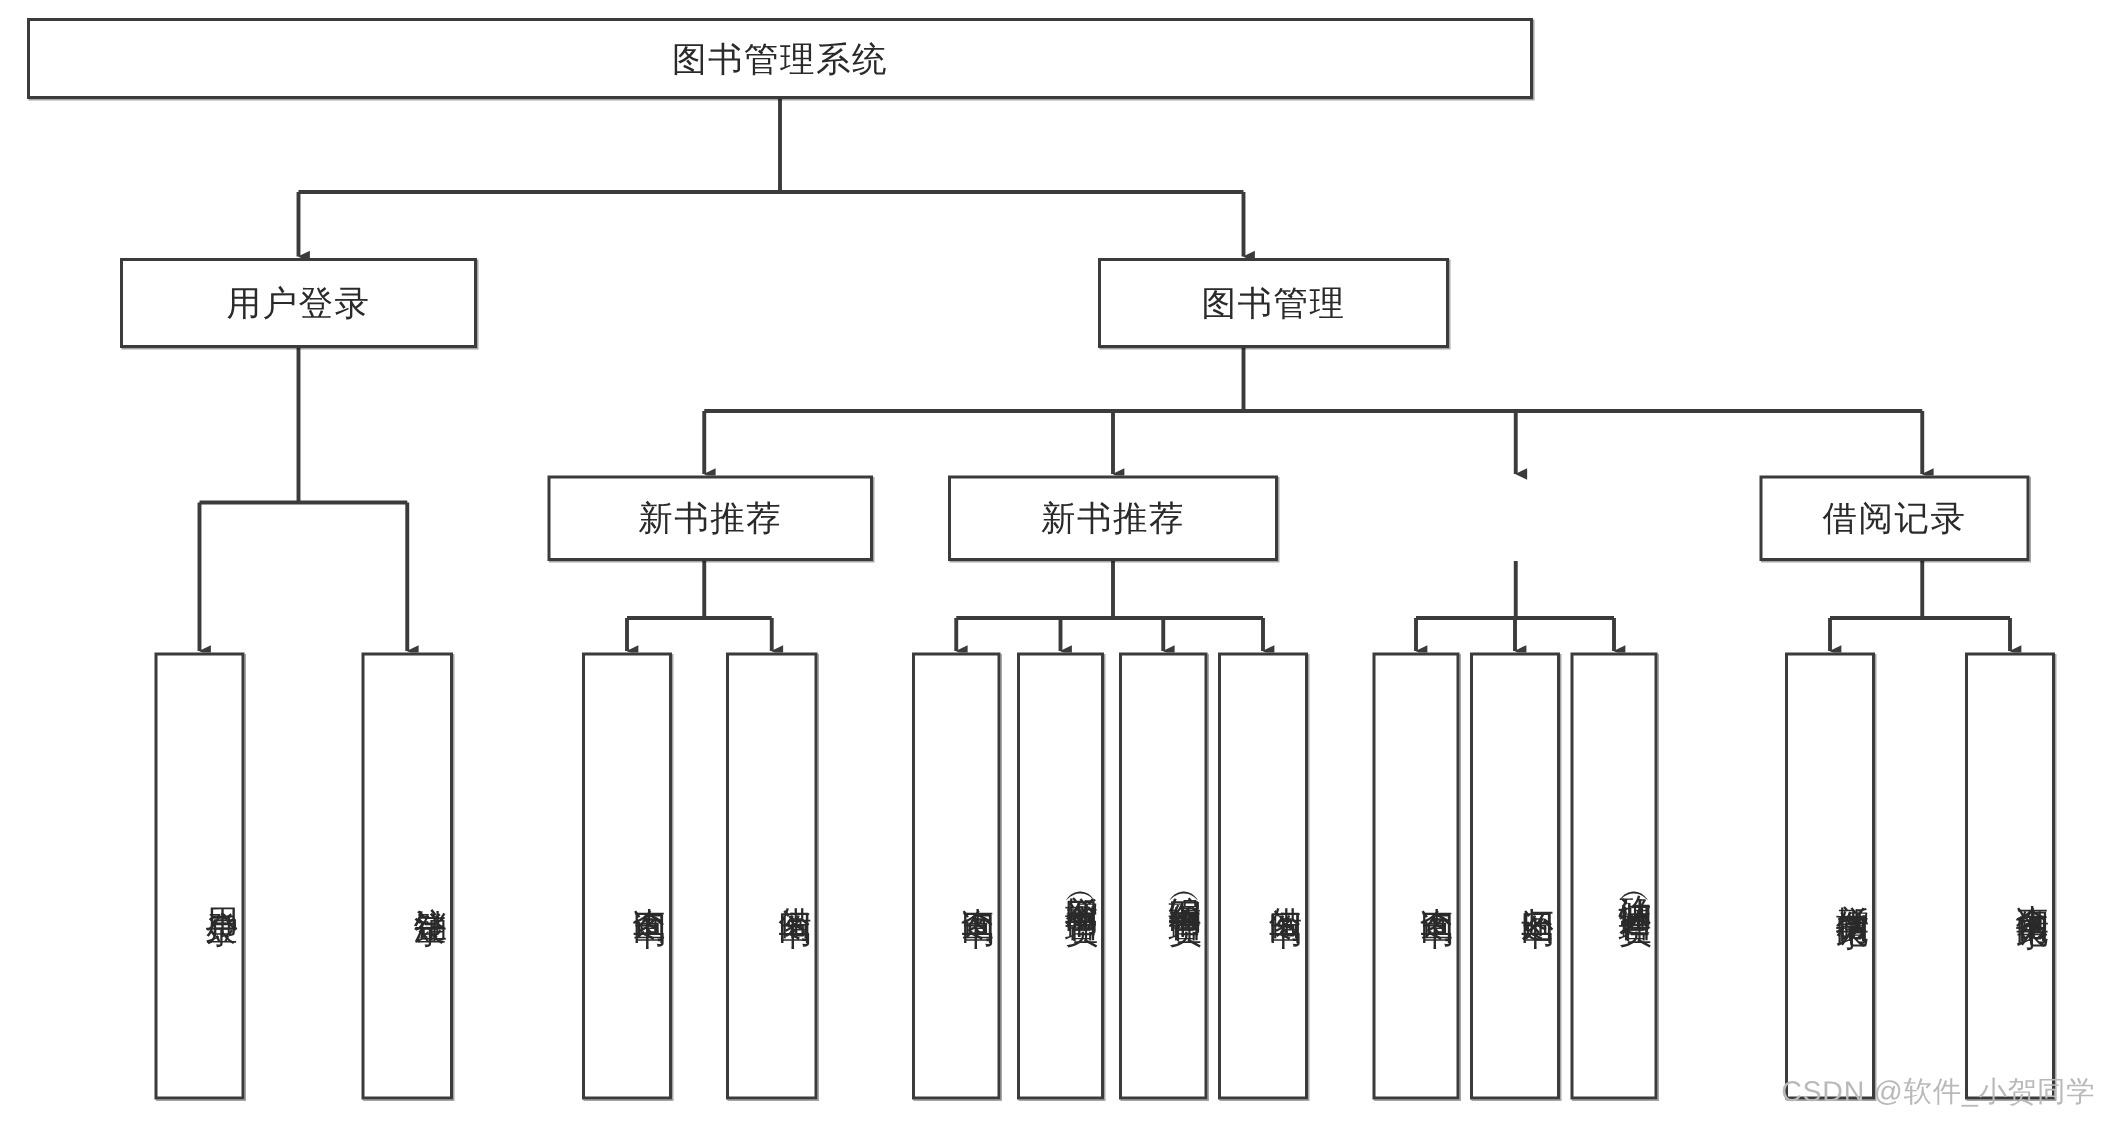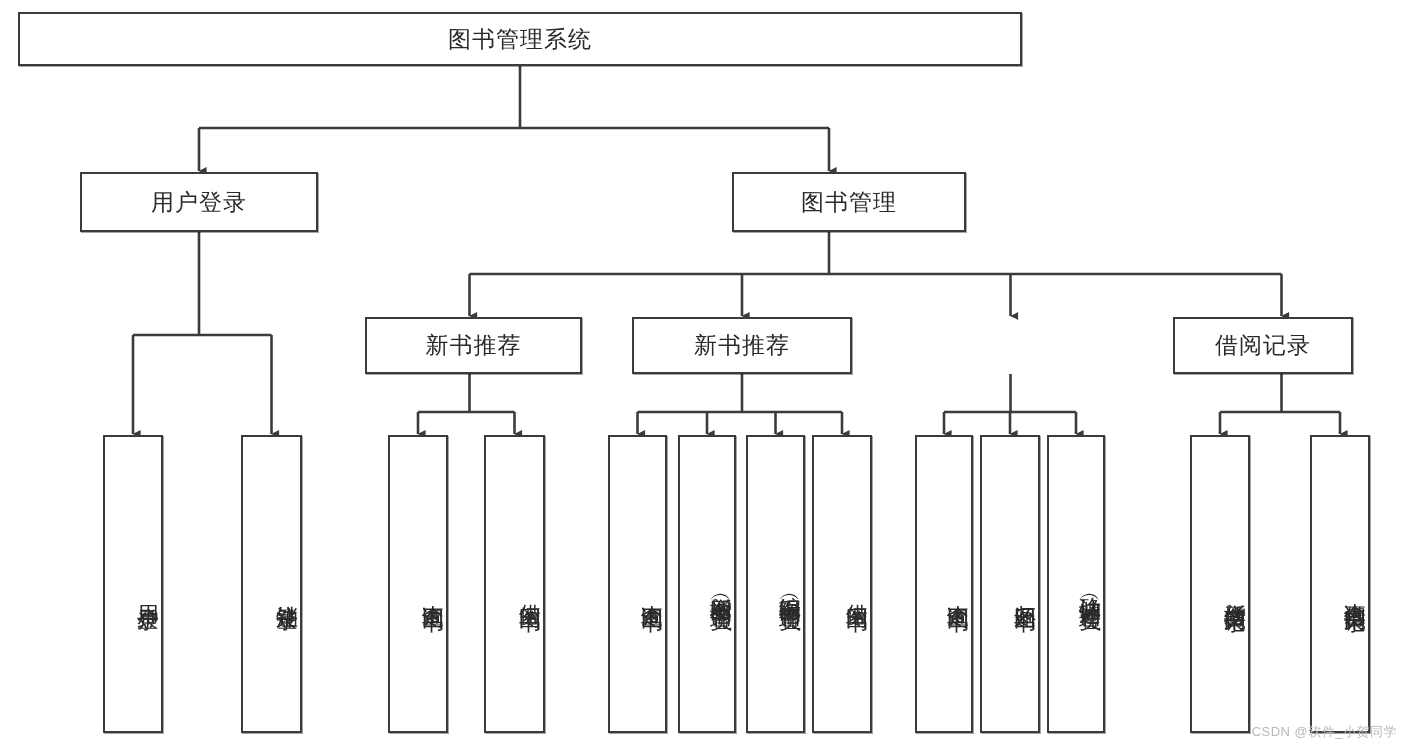--- a/index.html
+++ b/index.html
@@ -53,21 +53,21 @@
     align-items: flex-start;
     justify-content: center;
   }
   .node.vertical.tall-text {
     padding-top: 8px;
   }
   #watermark {
     position: absolute;
     right: 8px;
     bottom: 6px;
-    font-size: 13px;
+    font-size: 19px;
     color: #b9b9b9;
     letter-spacing: 0.5px;
     white-space: nowrap;
     user-select: none;
     text-align: right;
   }
 </style>
 </head>
 <body>
 

